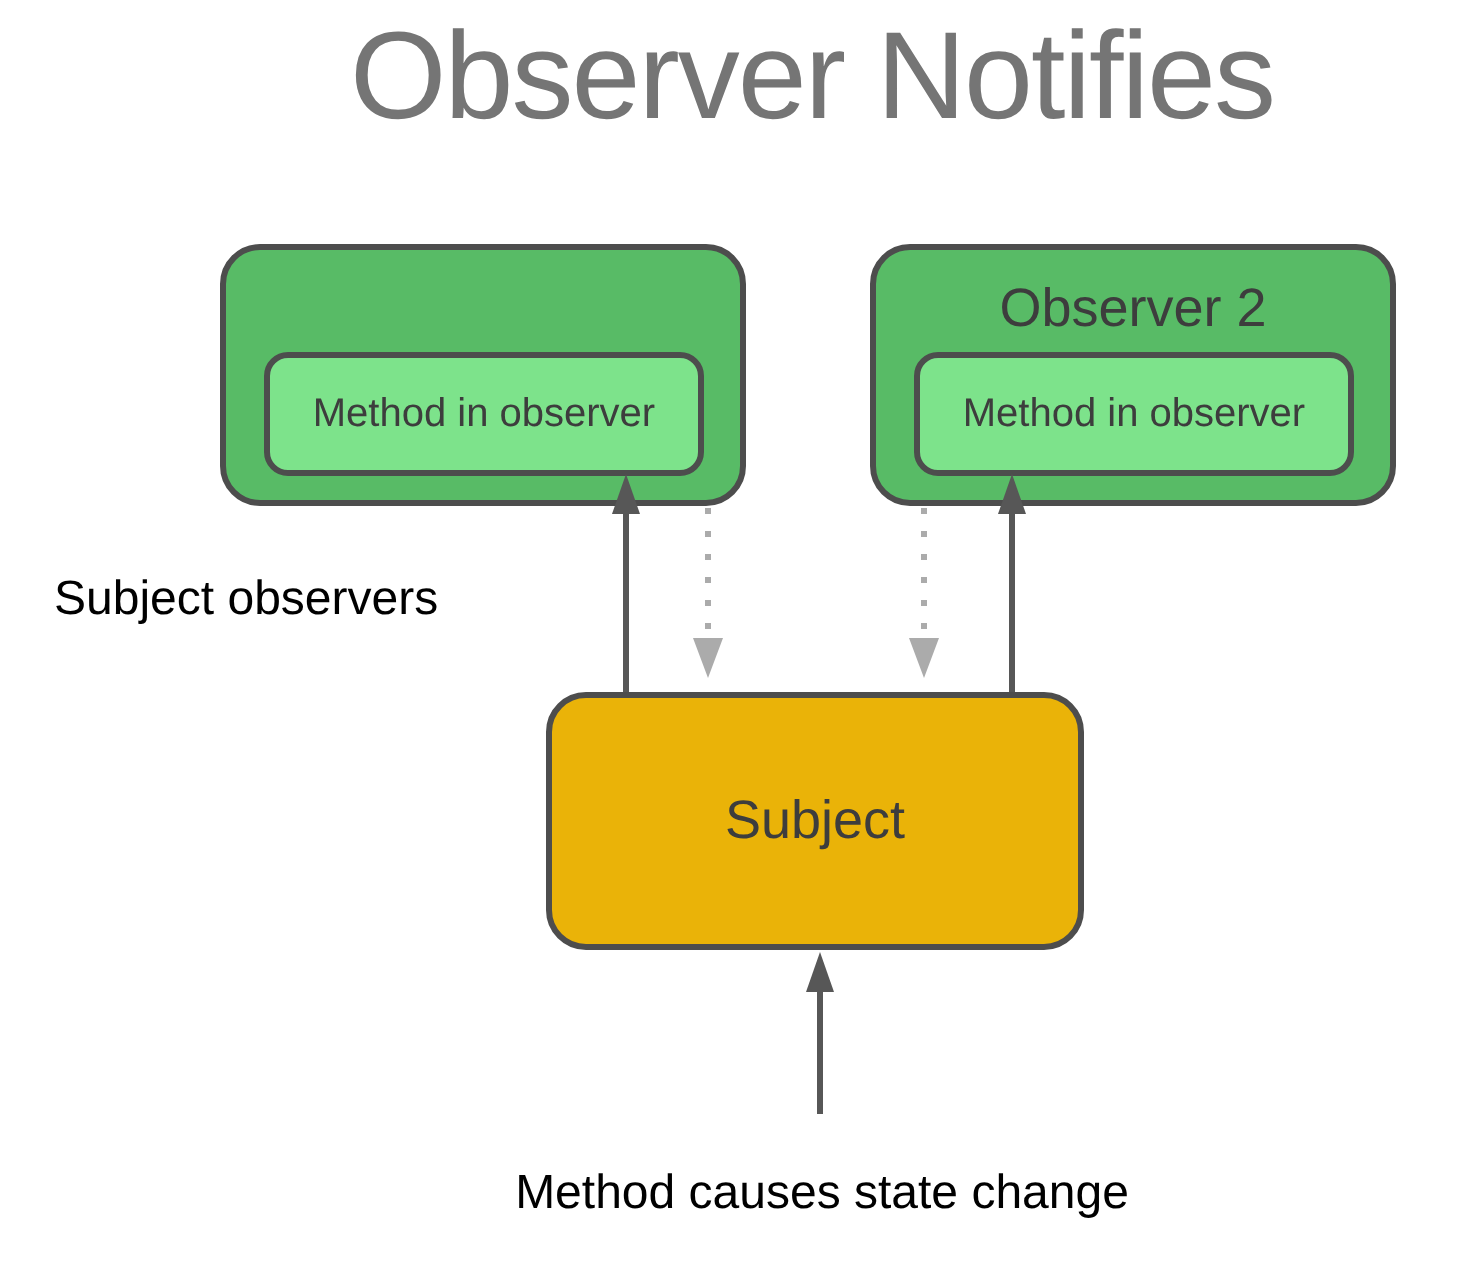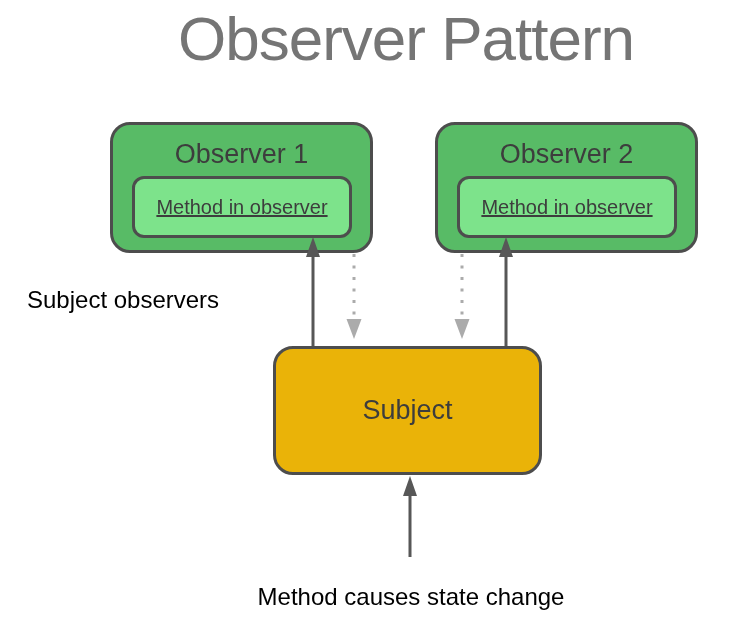--- a/index.html
+++ b/index.html
@@ -52,21 +52,20 @@
     height: 62px;
     background: #7DE38B;
     border: 3.5px solid #4D4D4D;
     border-radius: 12px;
     display: flex;
     align-items: center;
     justify-content: center;
     font-size: 20px;
     color: #3D3D3D;
     white-space: nowrap;
-    text-decoration: underline;
   }
   #subject {
     left: 273px;
     top: 346px;
     width: 269px;
     height: 129px;
     background: #eab308;
     display: flex;
     align-items: center;
     justify-content: center;
@@ -91,24 +90,23 @@
   .solid-arrow line { stroke: #575757; stroke-width: 3; }
   .solid-arrow polygon { fill: #575757; }
   .dotted-arrow line { stroke: #ABABAB; stroke-width: 3; stroke-dasharray: 3 8.5; }
   .dotted-arrow polygon { fill: #ABABAB; }
 </style>
 </head>
 <body>
 
 <div id="canvas">
 
-  <div class="diagram-title">Observer Pattern</div>
+  <div class="diagram-title">Observer Notifies</div>
 
   <div class="node observer-node" id="observer1">
-    <div class="observer-title">Observer 1</div>
     <div class="method-node">
       <span>Method in observer</span>
     </div>
   </div>
 
   <div class="node observer-node" id="observer2">
     <div class="observer-title">Observer 2</div>
     <div class="method-node">
       <span>Method in observer</span>
     </div>

